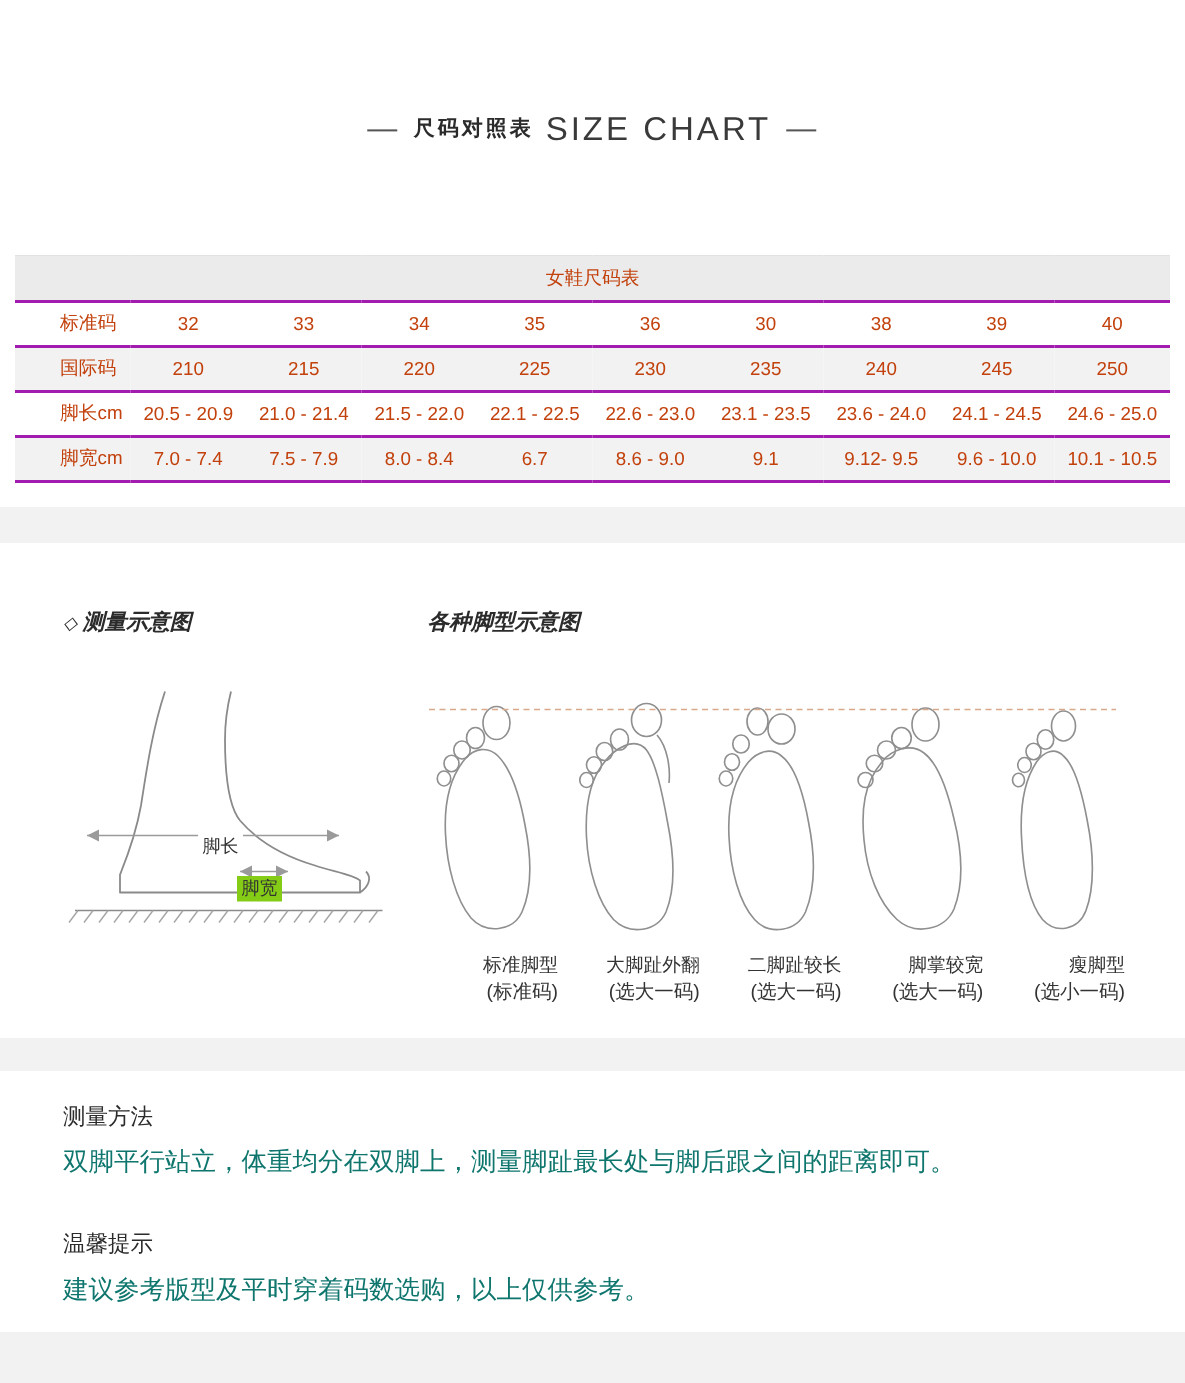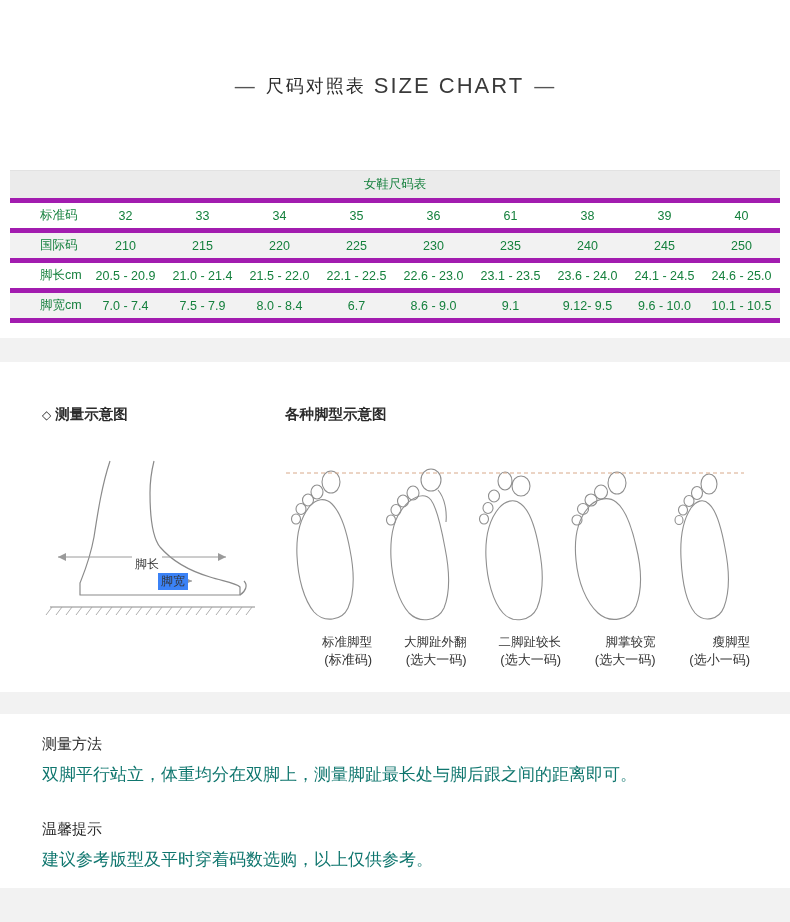--- a/index.html
+++ b/index.html
@@ -28,22 +28,22 @@
     white-space: nowrap;
   }
   .title-dash {
     display: inline-block;
     color: #555;
     font-size: 20px;
     vertical-align: middle;
     margin: 0 10px;
   }
   .title-cn {
-    font-weight: normal;
-    font-size: 18px;
+    font-weight: bold;
+    font-size: 14px;
     vertical-align: middle;
     letter-spacing: 2px;
   }
   .title-en {
     font-weight: normal;
     font-size: 22px;
     vertical-align: middle;
     letter-spacing: 2px;
     margin-left: 8px;
     color: #3a3a3a;
@@ -56,25 +56,25 @@
     top: 170px;
     width: 770px;
   }
   table.size-table {
     width: 770px;
     border-collapse: collapse;
     table-layout: fixed;
   }
   table.size-table td, table.size-table th {
     border-top: 1px solid #e2e2e2;
-    border-bottom: 5px solid #a21caf;
+    border-bottom: 2px solid #a21caf;
     height: 30px;
     text-align: center;
     font-size: 12.5px;
-    color: #15803d;
+    color: #c2410c;
     font-weight: normal;
     padding: 0 2px;
   }
   .tbl-header th {
     background: #ebebeb;
     font-size: 13px;
     font-weight: bold;
     color: #333;
     height: 28px;
     border-top: none;
@@ -100,20 +100,21 @@
   .band-1 { top: 338px; height: 24px; }
   .band-2 { top: 692px; height: 22px; }
   .band-3 { top: 888px; height: 34px; }
 
   
   .sec-heading {
     position: absolute;
     font-size: 14.5px;
     font-weight: bold;
     color: #2b2b2b;
+    font-style: italic;
   }
   #meas-heading { left: 42px; top: 405px; }
   #foot-heading { left: 285px; top: 405px; }
   .diamond { font-size: 12px; margin-right: 4px; font-weight: normal; }
 
   .foot-side {
     position: absolute;
     left: 40px;
     top: 455px;
     width: 220px;
@@ -174,21 +175,21 @@
           <tr class="tbl-header">
         <th colspan="10">女鞋尺码表</th>
       </tr>
       <tr class="plain">
         <td class="row-label">标准码</td>
         <td>32</td>
         <td>33</td>
         <td>34</td>
         <td>35</td>
         <td>36</td>
-        <td>61</td>
+        <td>30</td>
         <td>38</td>
         <td>39</td>
         <td>40</td>
       </tr>
       <tr class="shaded">
         <td class="row-label">国际码</td>
         <td>210</td>
         <td>215</td>
         <td>220</td>
         <td>225</td>
@@ -269,21 +270,21 @@
 
       <line x1="18" y1="102" x2="186" y2="102" stroke="#9a9a9a" stroke-width="1"></line>
       <polygon points="18,102 26,98 26,106" fill="#9a9a9a"></polygon>
       <polygon points="186,102 178,98 178,106" fill="#9a9a9a"></polygon>
 
       <line x1="120" y1="126" x2="152" y2="126" stroke="#9a9a9a" stroke-width="1"></line>
       <polygon points="120,126 128,122 128,130" fill="#9a9a9a"></polygon>
       <polygon points="152,126 144,122 144,130" fill="#9a9a9a"></polygon>
     </svg>
     <div style="position:absolute; left:92px; top:101px; font-size:12px; color:#333; background:#fff; padding:0 3px;">脚长</div>
-    <div style="position:absolute; left:118px; top:118px; font-size:12px; color:#333; background:#3b82f6; padding:0 3px;">脚宽</div>
+    <div style="position:absolute; left:118px; top:129px; font-size:12px; color:#333; background:#84cc16; padding:0 3px;">脚宽</div>
   </div>
 
   <div class="foot-types">
     <svg width="470" height="30" viewBox="0 0 470 30" style="position:absolute; left:0; top:8px;">
       <line x1="6" y1="15" x2="464" y2="15" stroke="#d8a98a" stroke-width="1" stroke-dasharray="4 3"></line>
     </svg>
     <div class="types-row" style="margin-top:10px;">
 
       <div class="type-cell">
         <svg width="92" height="165" viewBox="0 0 92 165">

